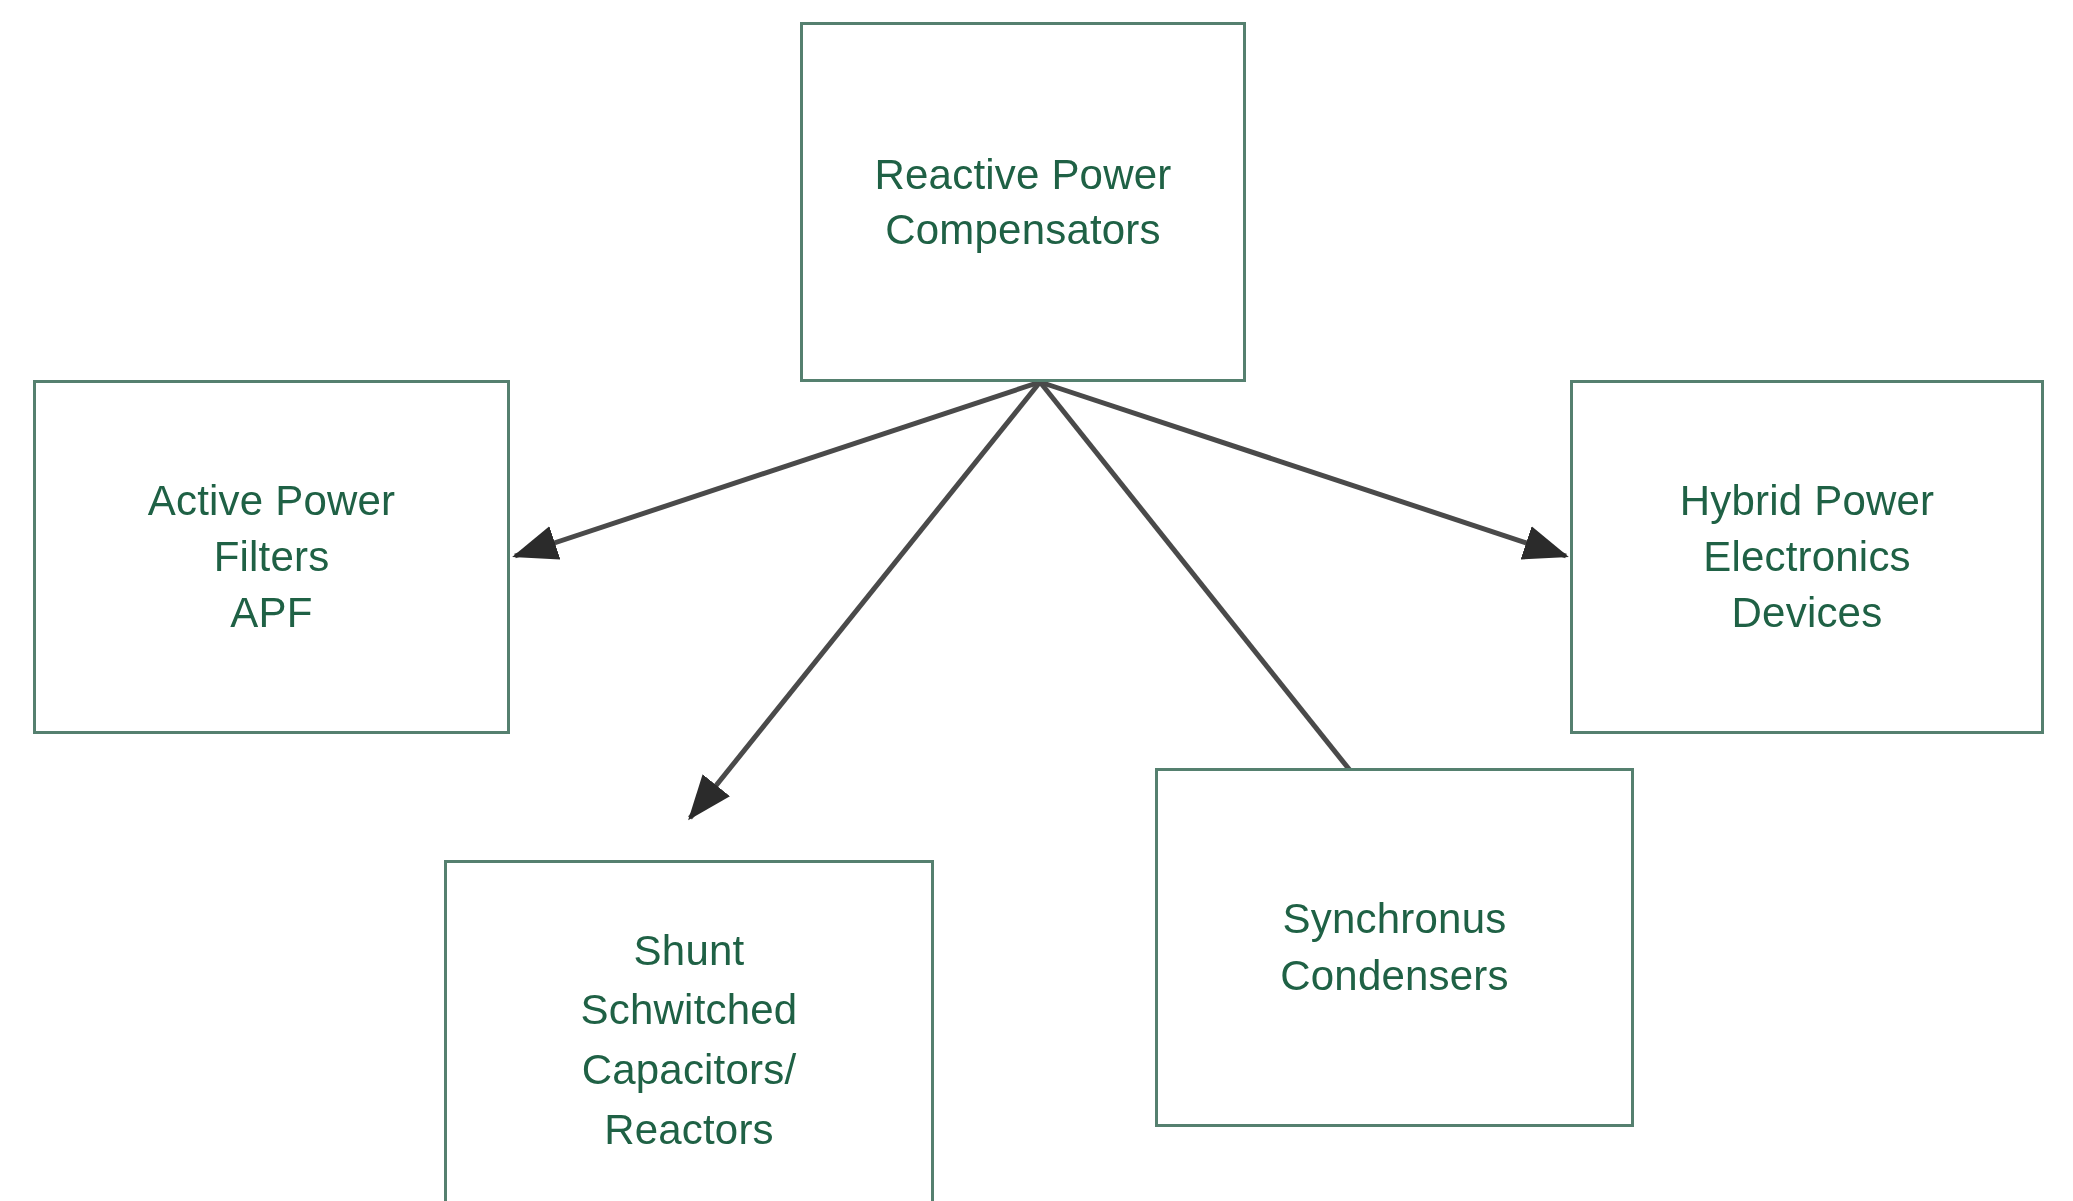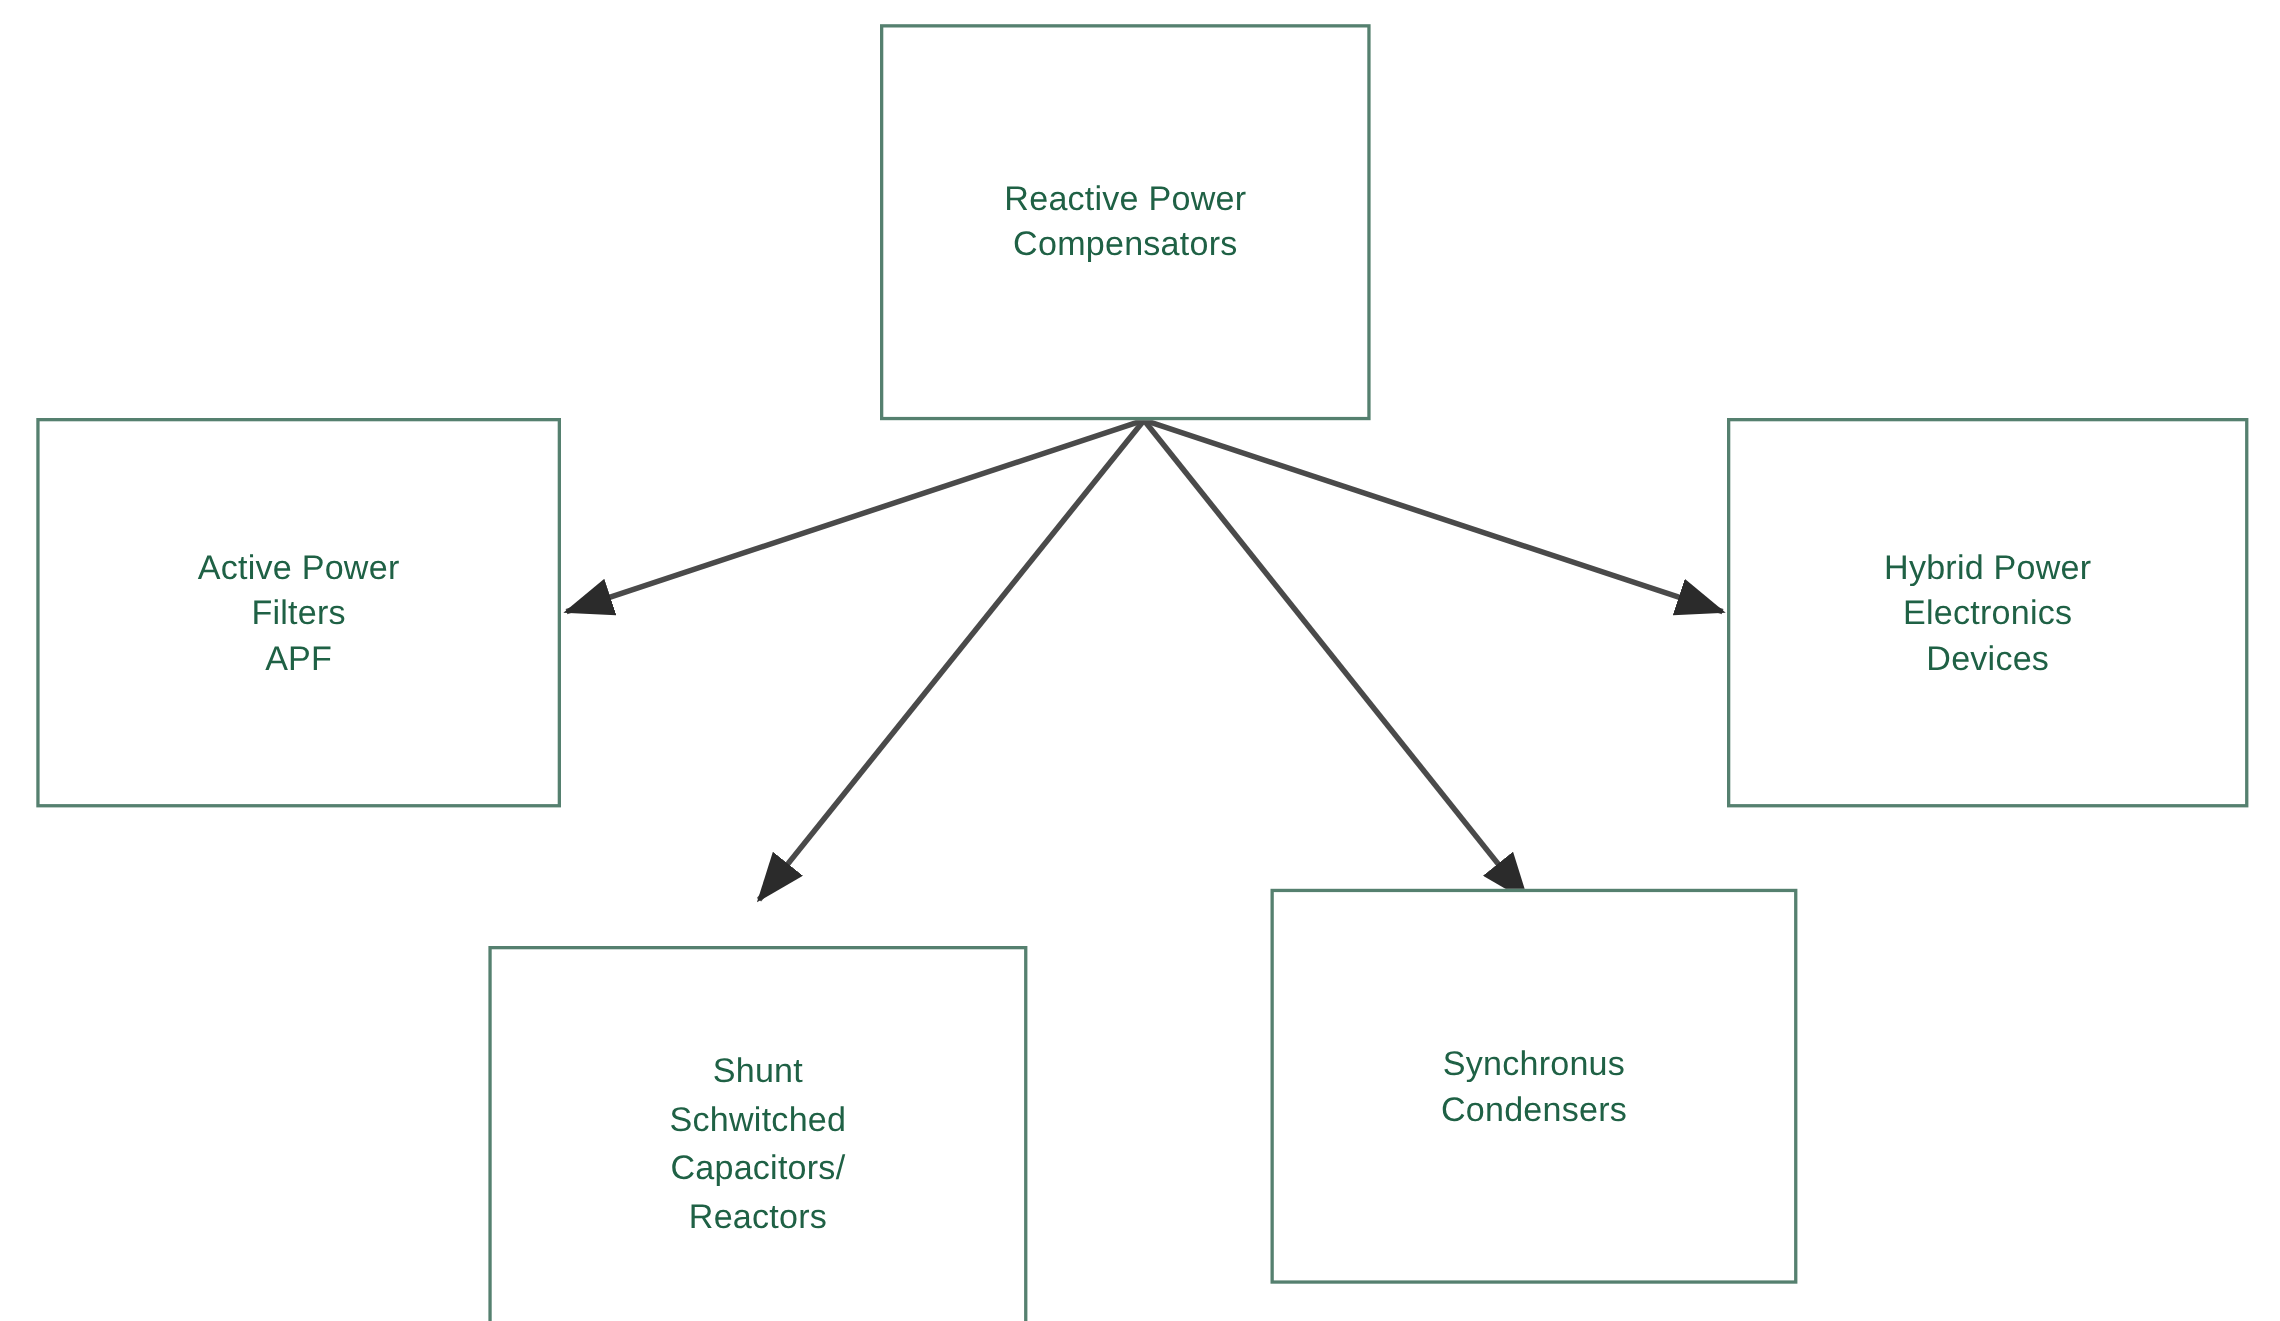--- a/index.html
+++ b/index.html
@@ -30,32 +30,32 @@
     border: 3px solid #55806f;
     background: #ffffff;
     display: flex;
     align-items: center;
     justify-content: center;
     text-align: center;
   }
   .node-label {
     color: #1f6145;
     font-family: "Liberation Sans", sans-serif;
-    font-size: 31px;
+    font-size: 42px;
     line-height: 1.30;
     letter-spacing: 0.2px;
     white-space: pre-line;
     padding: 0 10px;
   }
   
   #node-root        { left: 800px;  top: 22px;   width: 446px; height: 360px; }
   #node-apf         { left: 33px;   top: 380px;  width: 477px; height: 354px; }
   #node-hybrid      { left: 1570px; top: 380px;  width: 474px; height: 354px; }
   #node-shunt       { left: 444px;  top: 812px;  width: 490px; height: 360px; margin-top: 48px; }
-  #node-sync        { left: 1155px; top: 808px;  width: 479px; height: 359px; }
+  #node-sync        { left: 1155px; top: 768px;  width: 479px; height: 359px; }
 
   #node-root .node-label   { line-height: 1.32; }
   #node-shunt .node-label  { line-height: 1.42; }
   #node-sync .node-label   { line-height: 1.34; }
   #node-apf .node-label    { line-height: 1.34; }
   #node-hybrid .node-label { line-height: 1.34; }
 </style>
 </head>
 <body>
 

